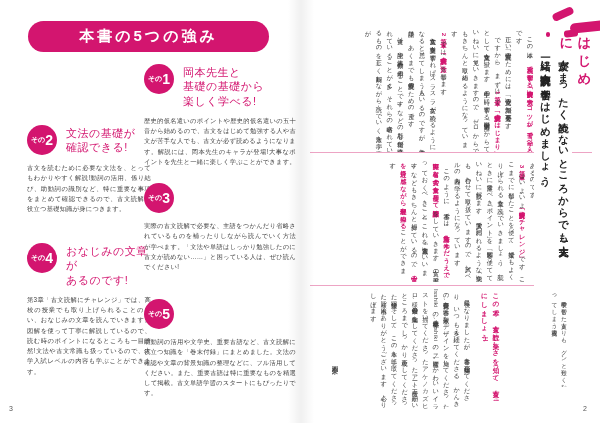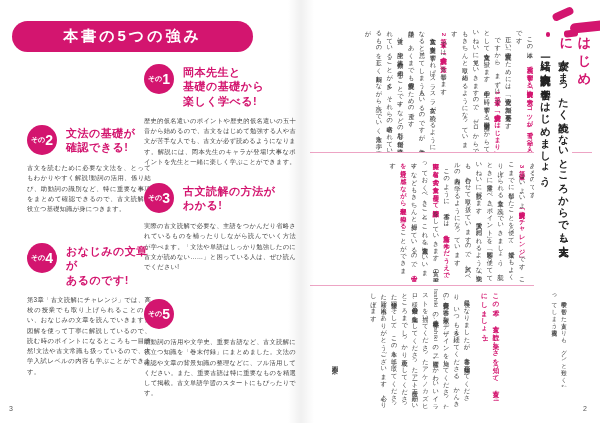--- a/index.html
+++ b/index.html
@@ -20,37 +20,37 @@
     position:absolute;top:0;bottom:0;left:288px;width:26px;
     background:linear-gradient(to right,rgba(0,0,0,0),rgba(0,0,0,0.06) 50%,rgba(0,0,0,0));
     pointer-events:none;
   }
   .page{position:absolute;top:0;bottom:0;}
   .page-left{left:0;width:302px;}
   .page-right{left:302px;width:298px;}
 
   
   .header-pill{
-    position:absolute;left:12px;top:21px;width:241px;height:31px;
+    position:absolute;left:28px;top:21px;width:241px;height:31px;
     background:var(--magenta);border-radius:16px;
     display:flex;align-items:center;justify-content:center;
     color:#fff;font-weight:bold;font-size:15px;letter-spacing:3px;
   }
   .feature{position:absolute;}
   .feature-head{display:flex;align-items:flex-start;}
   .badge{
     width:30px;height:30px;border-radius:50%;
     background:var(--magenta);color:#fff;flex:0 0 30px;
     display:flex;align-items:center;justify-content:center;
     font-weight:bold;
   }
   .badge .b-sono{font-size:7px;}
   .badge .b-num{font-size:14px;line-height:1;}
   .f-title{
-    margin-left:9px;color:var(--magenta);font-weight:bold;
+    margin-left:9px;color:var(--magenta);font-weight:normal;
     font-size:11px;line-height:1.3;white-space:pre-line;letter-spacing:0.5px;
     padding-top:1px;
   }
   .f-body{
     margin-top:8px;font-size:6.3px;line-height:1.63;color:#3f3f3f;
     text-align:justify;letter-spacing:0.2px;white-space:normal;
   }
   .pagenum{position:absolute;bottom:11px;font-size:7px;color:#555;}
   .pagenum-left{left:9px;}
   .pagenum-right{right:13px;}
@@ -143,22 +143,20 @@
       </div>
       <div class="f-body">古文を読むために必要な文法を、とってもわかりやすく解説!動詞の活用、係り結び、助動詞の識別など、特に重要な事項をまとめて確認できるので、古文読解に役立つ基礎知識が身につきます。</div>
     </div>
 
     <div class="feature" style="left:144px;top:183px;width:152px;">
       <div class="feature-head">
         <div class="badge">
           <span class="b-sono">その</span>
             <span class="b-num">3</span>
         </div>
-        <div class="f-title">古文読解の方法が
-わかる!</div>
       </div>
       <div class="f-body">実際の古文読解で必要な、主語をつかんだり省略されているものを補ったりしながら読んでいく方法が学べます。「文法や単語はしっかり勉強したのに古文が読めない……」と困っている人は、ぜひ読んでください!</div>
     </div>
 
     <div class="feature" style="left:27px;top:243px;width:124px;">
       <div class="feature-head">
         <div class="badge">
           <span class="b-sono">その</span>
             <span class="b-num">4</span>
         </div>

